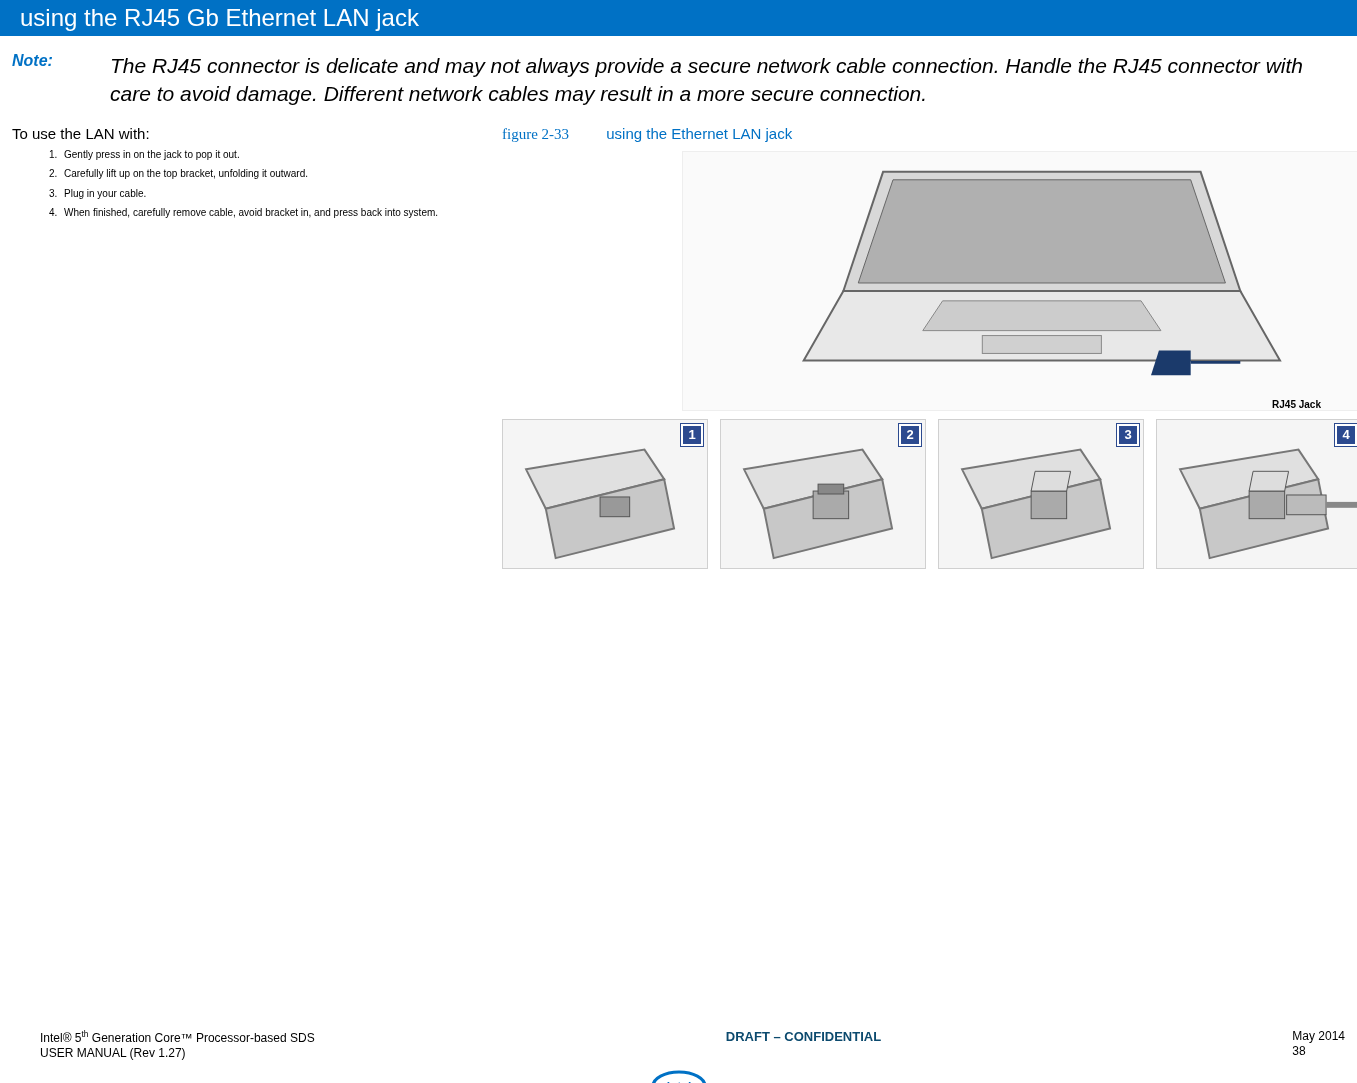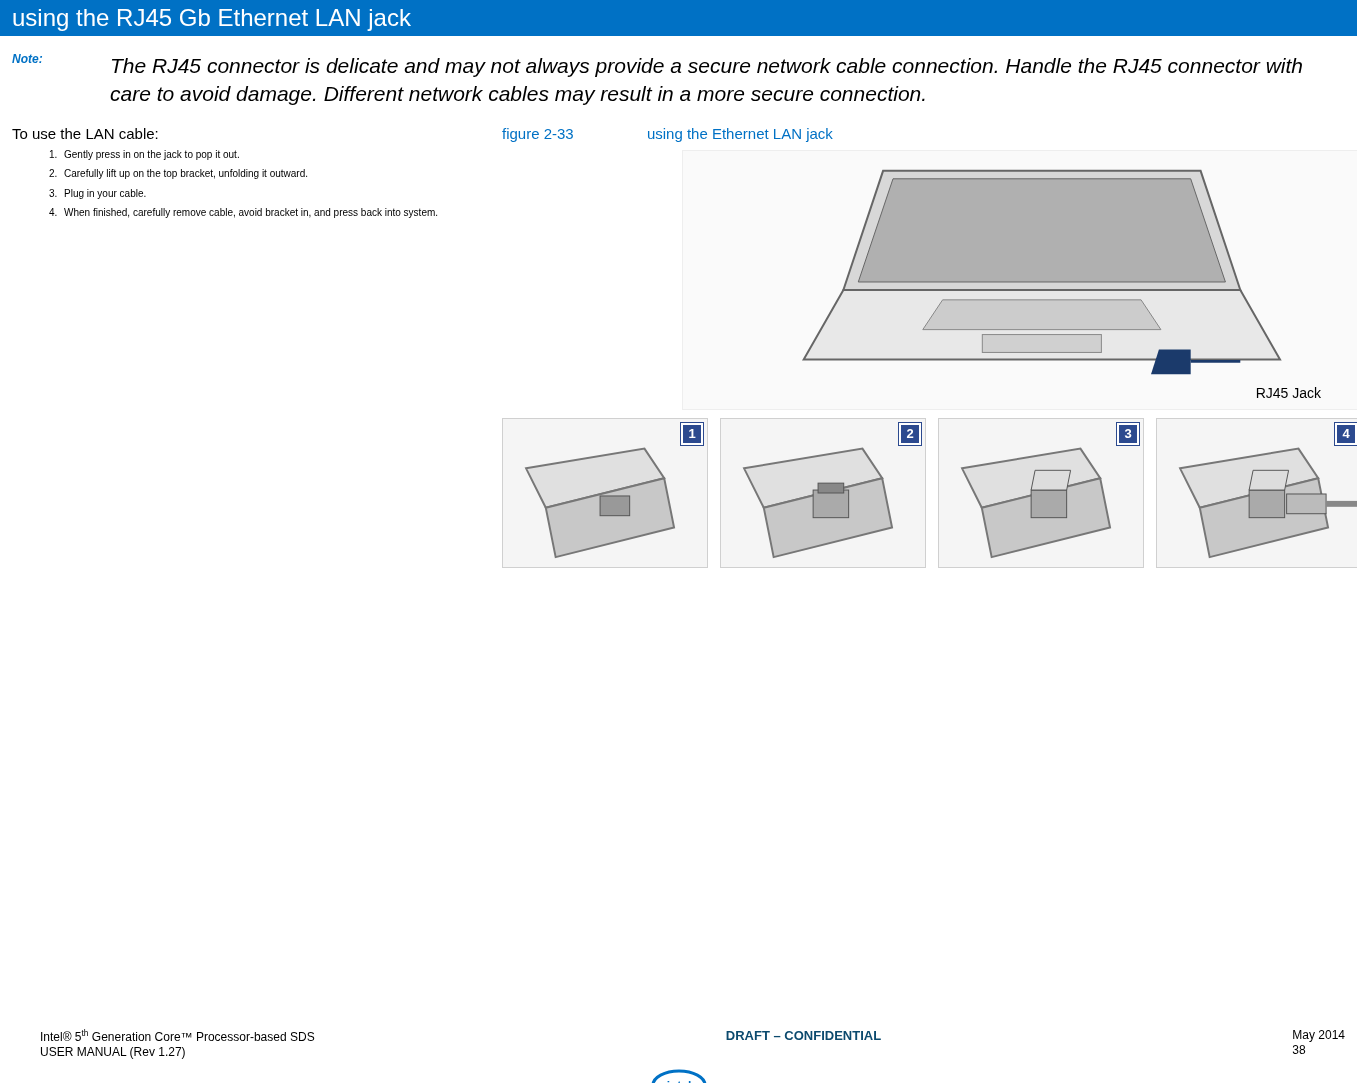--- a/index.html
+++ b/index.html
@@ -1,33 +1,33 @@
 <!DOCTYPE html>
 <html><head>
   <meta charset="utf-8">
   <style>
     * { margin: 0; padding: 0; box-sizing: border-box; }
     body { font-family: Arial, Helvetica, sans-serif; font-size: 14px; color: #000; background: #fff; width: 1357px; }
-    .header-bar { background: #0071c5; color: #fff; font-size: 24px; padding: 4px 12px; font-weight: normal; }
+    .header-bar { background: #0071c5; color: #fff; font-size: 24px; padding: 4px 20px; font-weight: normal; }
     .content { padding: 16px 12px 0 12px; }
     .note-row { display: flex; margin-bottom: 16px; }
-    .note-label { color: #0071c5; font-style: italic; font-weight: bold; width: 98px; flex-shrink: 0; font-size: 12px; }
+    .note-label { color: #0071c5; font-style: italic; font-weight: bold; width: 98px; flex-shrink: 0; font-size: 16px; }
     .note-text { font-style: italic; font-size: 21px; line-height: 1.35; }
     .two-col { display: flex; gap: 20px; }
     .left-col { width: 470px; flex-shrink: 0; }
     .right-col { flex: 1; }
     .intro-line { margin-bottom: 6px; font-size: 15px; }
     ol.steps { list-style: decimal; padding-left: 48px; font-size: 10px; }
     ol.steps li { margin-bottom: 6px; line-height: 1.35; padding-left: 4px; }
     .figure-line { color: #0071c5; font-size: 15px; margin-bottom: 8px; }
-    .figure-label { margin-right: 69px; }
+    .figure-label { margin-right: 33px; font-family: Liberation Serif, serif; }
     .figure-area { width: 100%; }
     .laptop-illustration { width: 680px; height: 260px; background: #fafafa; border: 1px solid #eee; position: relative; margin-left: 180px; }
     .laptop-svg { width: 100%; height: 100%; }
-    .rj45-label { position: absolute; right: 40px; bottom: 8px; font-family: Arial; font-size: 14px; font-weight: normal; }
+    .rj45-label { position: absolute; right: 40px; bottom: 0; font-family: Arial; font-size: 10px; font-weight: bold; }
     .step-images { display: flex; gap: 12px; margin-top: 8px; }
     .step-img { flex: 1; border: 1px solid #d0d0d0; height: 150px; background: #f5f5f5; position: relative; }
     .step-badge { position: absolute; top: 4px; right: 4px; width: 22px; height: 22px; background: #2c4a8f; color: #fff; border: 2px solid #fff; box-shadow: 0 0 0 1px #2c4a8f; display: flex; align-items: center; justify-content: center; font-weight: bold; font-size: 13px; }
     .jack-svg { width: 100%; height: 100%; }
     .footer { position: relative; margin-top: 460px; padding: 0 12px; }
     .footer-row { display: flex; justify-content: space-between; font-size: 12px; line-height: 1.3; margin-left: 28px; }
     .footer-center { color: #0c4a6e; font-weight: bold; font-size: 13px; text-align: center; flex: 1; }
     .footer-left { text-align: left; }
     .footer-right { text-align: left; }
     .intel-logo { text-align: center; margin-top: 6px; }
@@ -43,21 +43,21 @@
 
 <div class="content">
 
   <div class="note-row">
     <div class="note-label">Note:</div>
     <div class="note-text">The RJ45 connector is delicate and may not always provide a secure network cable connection. Handle the RJ45 connector with care to avoid damage. Different network cables may result in a more secure connection.</div>
   </div>
 
   <div class="two-col">
     <div class="left-col">
-      <div class="intro-line">To use the LAN cable:</div>
+      <div class="intro-line">To use the LAN with:</div>
       <ol class="steps">
         <li>Gently press in on the jack to pop it out.</li>
         <li>Carefully lift up on the top bracket, unfolding it outward.</li>
         <li>Plug in your cable.</li>
         <li>When finished, carefully remove cable, avoid bracket in, and press back into system.</li>
       </ol>
     </div>
 
     <div class="right-col">
       <div class="figure-line">

